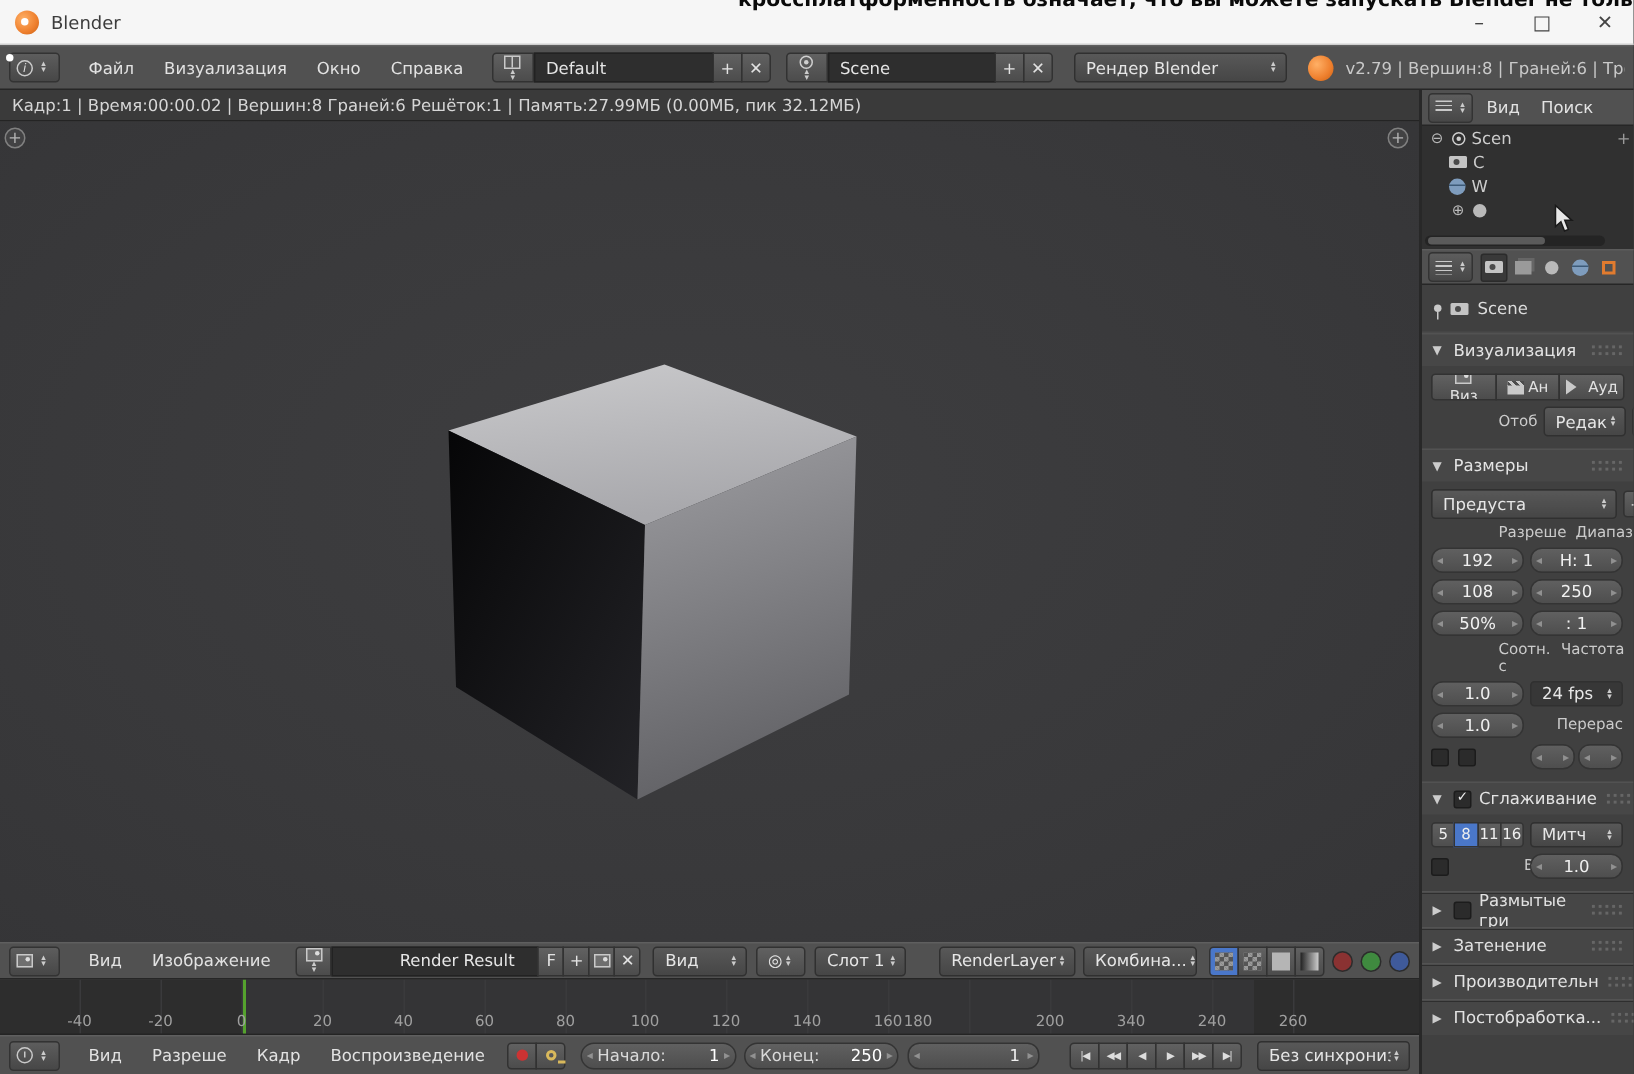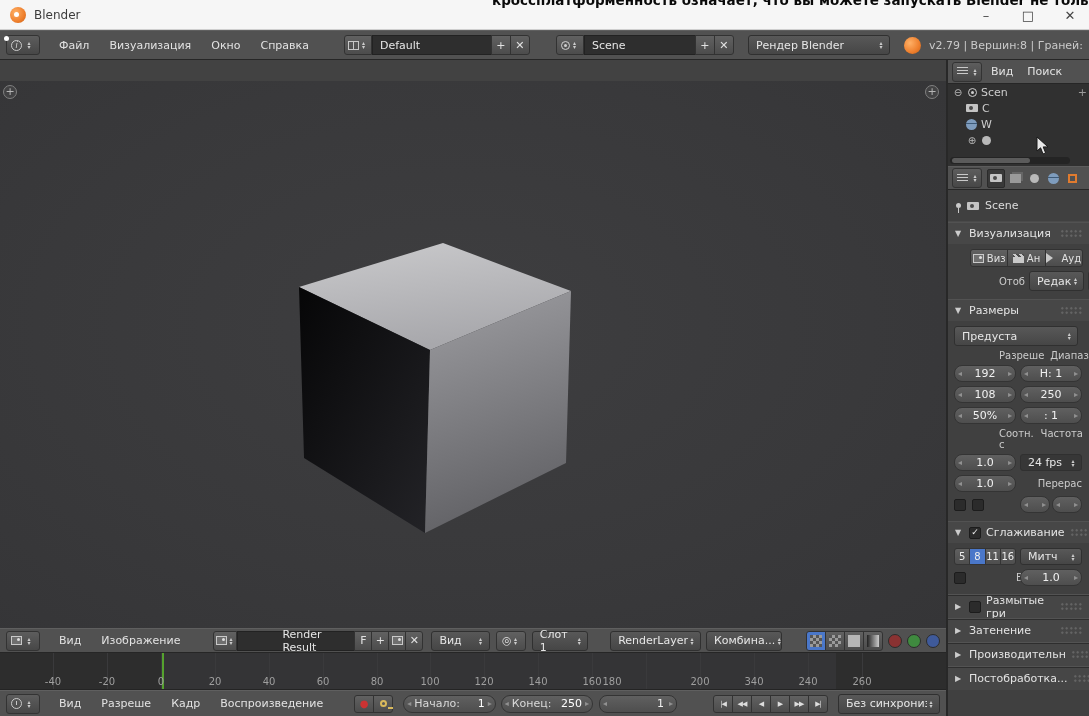--- a/index.html
+++ b/index.html
@@ -28,21 +28,21 @@
   .etype { display:flex; align-items:center; gap:3px; width:34px; height:20px; margin-right:8px;
     background:linear-gradient(#5d5d5d,#474747); border:1px solid #333; border-radius:3px;
     padding:0 4px; flex:none; }
   .dd { display:inline-block; width:8px; text-align:center; line-height:4px; color:#ccc; flex:none; }
   .dd::before { content:"▴"; display:block; font-size:6px; }
   .dd::after  { content:"▾"; display:block; font-size:6px; }
   .btn { display:flex; align-items:center; justify-content:center; height:20px;
     background:linear-gradient(#616161,#4c4c4c); border:1px solid #323232; color:#e2e2e2; }
   .join { display:flex; }
   .join .btn { margin-left:-1px; border-radius:0; }
-  .join .btn:first-child { border-radius:3px 0 0 3px; margin-left:16px; }
+  .join .btn:first-child { border-radius:3px 0 0 3px; margin-left:0;flex-direction:column; }
   .join .btn:last-child { border-radius:0 3px 3px 0; }
   .idfield { display:flex; align-items:center; height:20px; background:#2e2e2e; border:1px solid #222;
     color:#e6e6e6; padding:0 7px; }
   .mf { display:flex; align-items:center; justify-content:space-between; height:20px;
     background:linear-gradient(#585858,#464646); border:1px solid #303030; border-radius:3px;
     padding:0 4px 0 7px; color:#e6e6e6; }
   .mf.dark { background:#373737; }
   .nf { position:relative; display:flex; align-items:center; justify-content:center; height:17px;
     background:linear-gradient(#606060,#4e4e4e); border:1px solid #343434; border-radius:8px;
     color:#f0f0f0; overflow:hidden; }
@@ -215,20 +215,23 @@
       <span class="btn" style="width:20px;">✕</span>
     </span>
     <span class="mf" style="width:142px; margin-left:12px;">
       <span>Рендер Blender</span>
         <span class="dd"></span>
     </span>
     <span class="blogo" style="position:static; margin-left:12px; width:17px; height:17px; flex:none;"></span>
     <span class="ver">v2.79 | Вершин:8 | Граней:6 | Треуг.:1</span>
   </div>
 
+  <div class="stats">
+    <span>Кадр:1 | Время:00:00.02 | Вершин:8 Граней:6 Решёток:1 | Память:27.99МБ (0.00МБ, пик 32.12МБ)</span>
+  </div>
 
   <div class="viewport">
     <svg width="946" height="547" viewBox="0 0 946 547">
       <defs>
         <linearGradient id="gTop" x1="0" y1="0" x2="0.3" y2="1">
           <stop offset="0" stop-color="#cacacc"></stop>
             <stop offset="1" stop-color="#a8a8ac"></stop>
         </linearGradient>
         <linearGradient id="gRight" x1="0" y1="0" x2="0.2" y2="1">
           <stop offset="0" stop-color="#9e9ea2"></stop>
@@ -252,21 +255,21 @@
       <span class="mi mi-image"></span>
         <span class="dd"></span>
     </span>
     <span class="menu">Вид</span>
     <span class="menu">Изображение</span>
     <span class="join" style="margin-left:6px;">
       <span class="btn" style="width:24px;">
           <span class="mi mi-image"></span>
           <span class="dd"></span>
         </span>
-      <span class="idfield" style="width:118px;padding-left:44px;">Render Result</span>
+      <span class="idfield" style="width:138px;padding-left:44px;">Render Result</span>
       <span class="btn" style="width:18px;">F</span>
       <span class="btn" style="width:18px;">+</span>
       <span class="btn" style="width:18px;">
           <span class="mi mi-image"></span>
         </span>
       <span class="btn" style="width:18px;">✕</span>
     </span>
     <span class="mf" style="width:64px; margin-left:6px;">
       <span>Вид</span>
         <span class="dd"></span>

